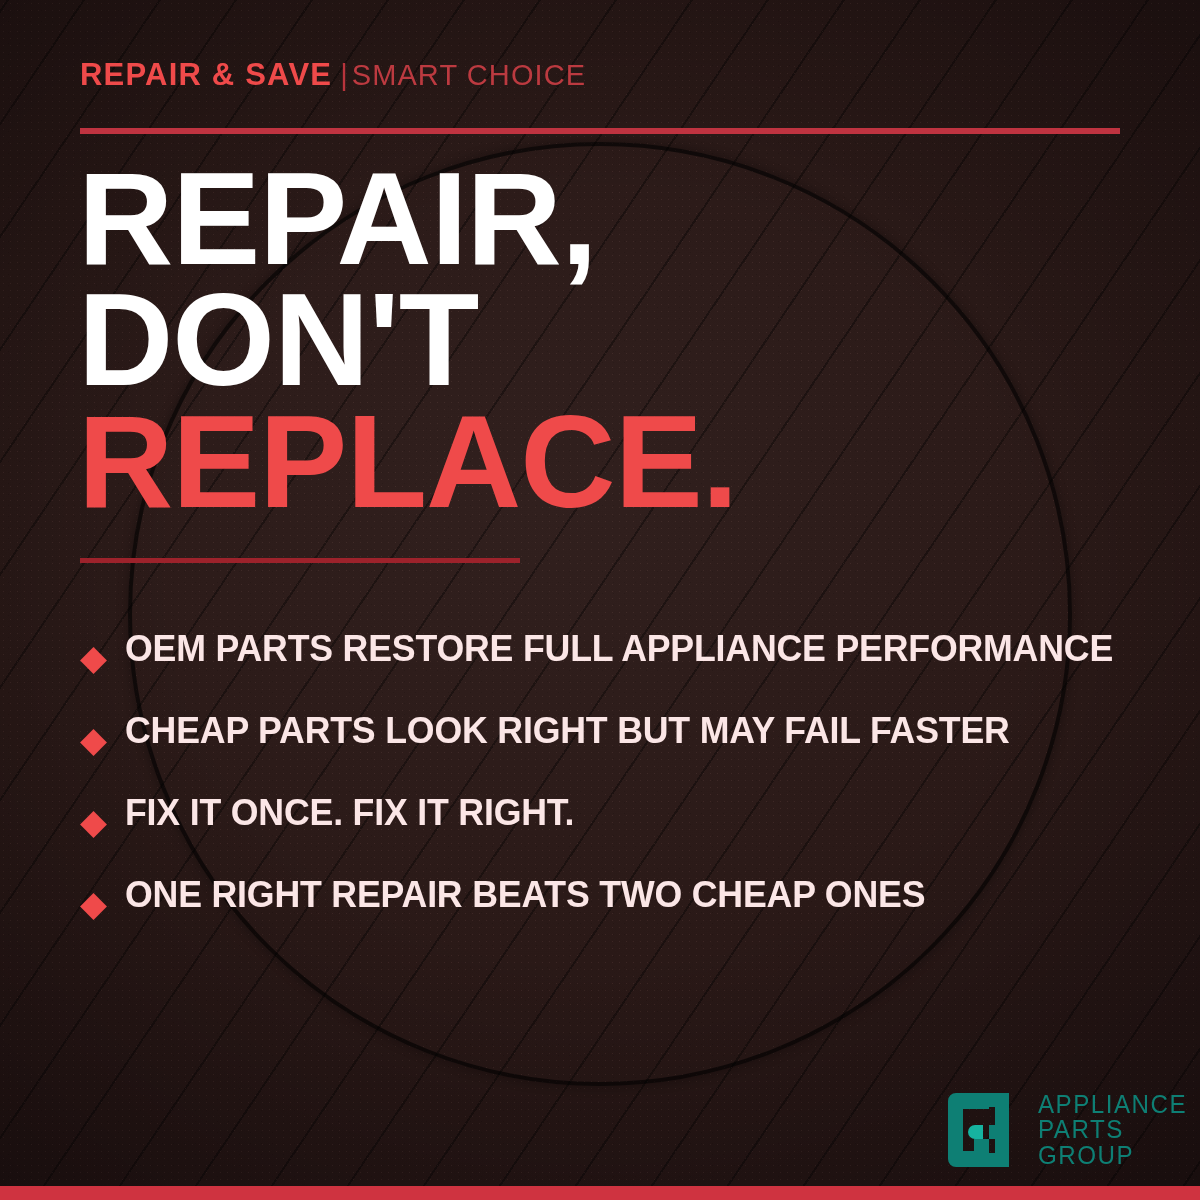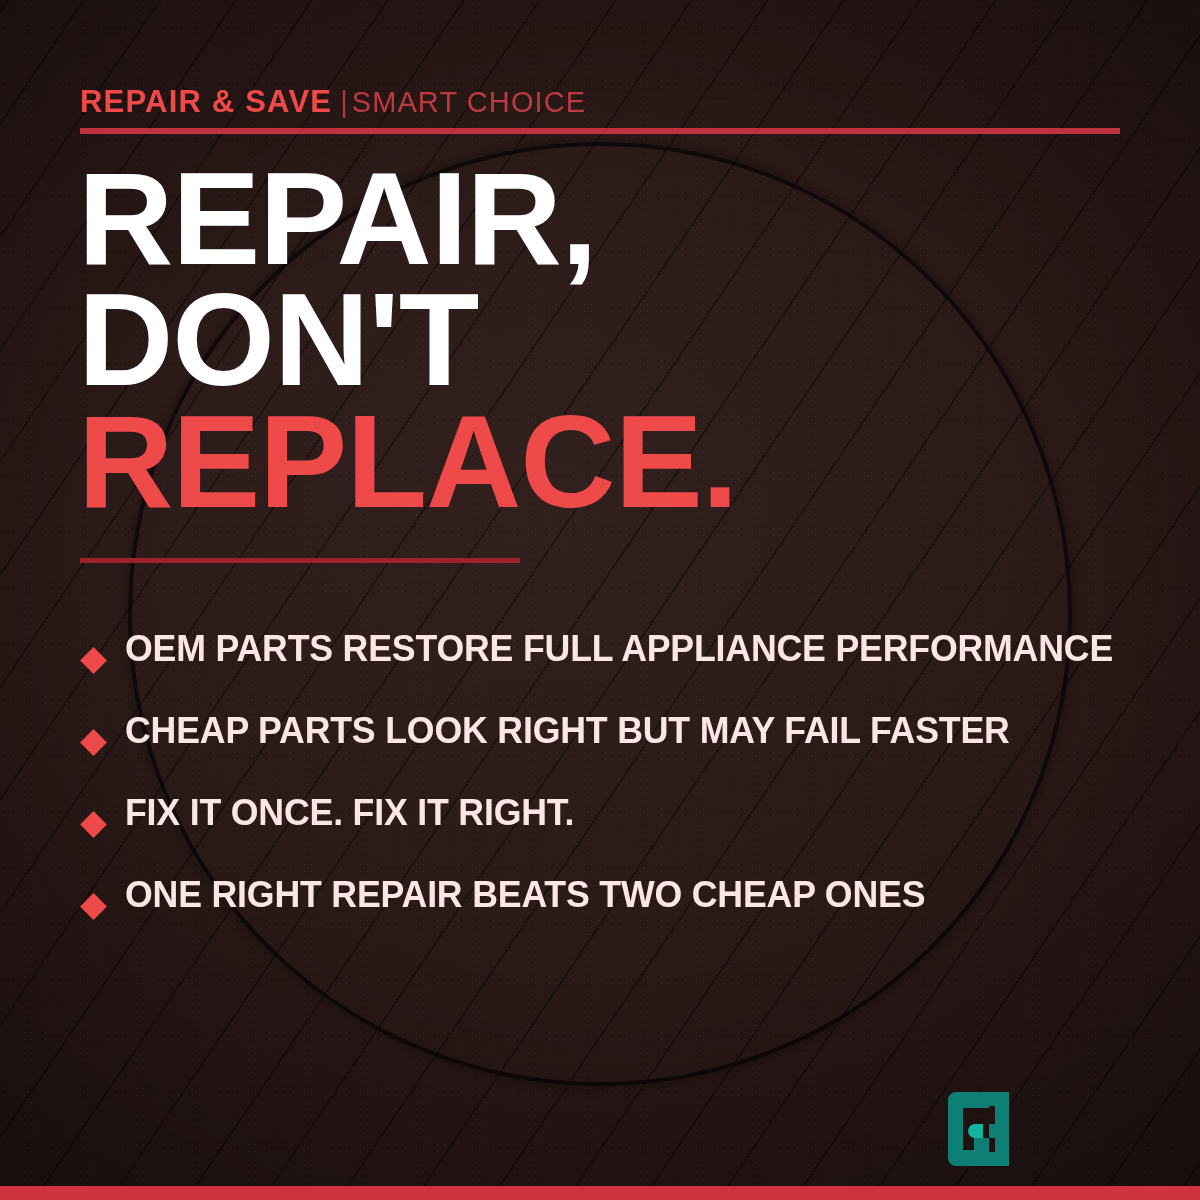--- a/index.html
+++ b/index.html
@@ -71,21 +71,21 @@
 
   
   .content {
     position: absolute;
     inset: 0;
   }
 
   .eyebrow {
     position: absolute;
     left: 80px;
-    top: 86px;
+    top: 59px;
     white-space: nowrap;
     line-height: 1;
   }
   .eyebrow .kicker {
     font-family: "Liberation Sans", sans-serif;
     font-weight: 700;
     font-size: 31px;
     letter-spacing: 1.2px;
     color: #ef4a4a;
   }
@@ -261,17 +261,22 @@
 
     <div class="logo">
       <svg class="logo-mark" viewBox="0 0 78 74">
         <path d="M41 0 H8 A8 8 0 0 0 0 8 V66 A8 8 0 0 0 8 74 H41 V46 H26 V58 H15 V16 H41 Z" fill="#0e7f74"></path>
         <rect x="47" y="0" width="14" height="74" fill="#0e7f74"></rect>
         <rect x="41" y="0" width="20" height="14" fill="#0e7f74"></rect>
         <rect x="41" y="32" width="20" height="14" fill="#0e7f74"></rect>
         <rect x="41" y="60" width="20" height="14" fill="#0e7f74"></rect>
         <path d="M27 32 H35 V46 H27 A7 7 0 0 1 27 32 Z" fill="#16b3a0"></path>
       </svg>
+      <div class="logo-text">
+        <span>APPLIANCE</span>
+        <span>PARTS</span>
+        <span>GROUP</span>
+      </div>
     </div>
 
     <div class="bottom-bar"></div>
   </div>
 </div>
 
 </body></html>

